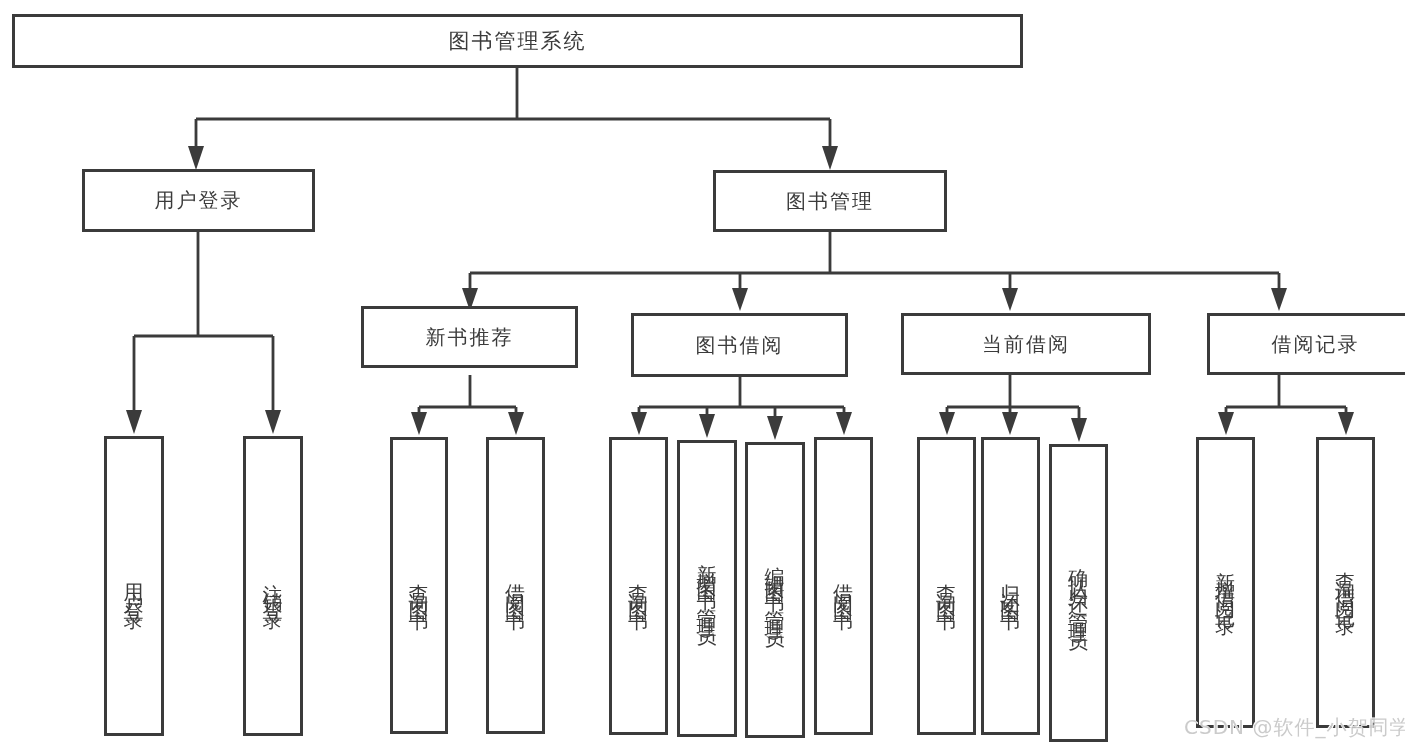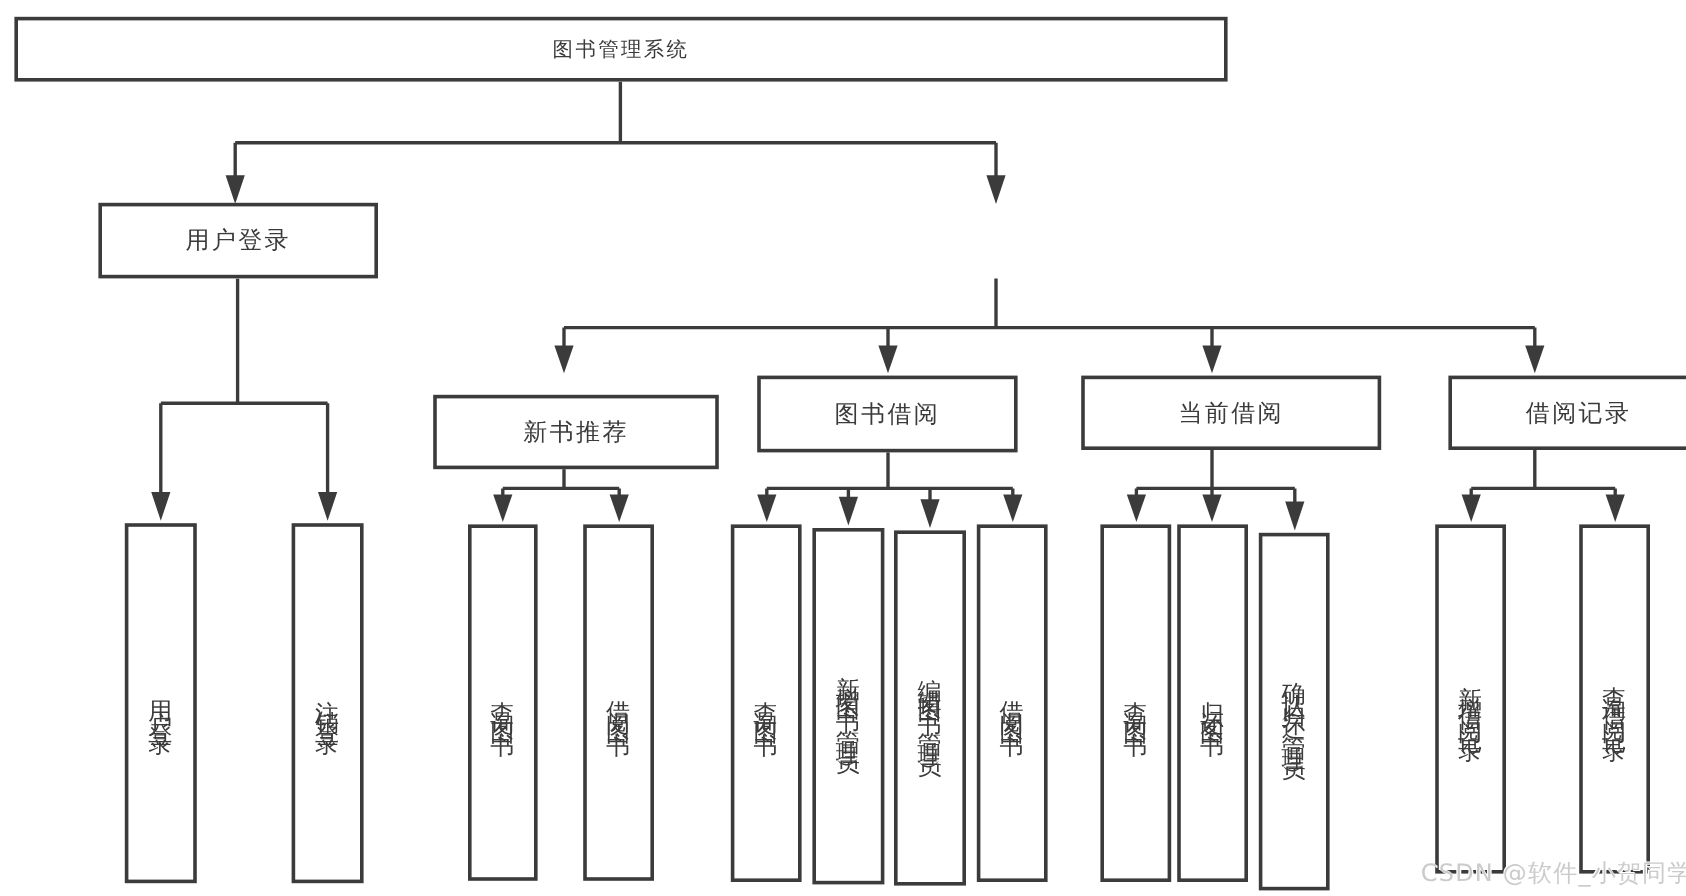--- a/index.html
+++ b/index.html
@@ -37,21 +37,21 @@
     background: #ffffff;
     color: #3b3b3b;
     display: flex;
     align-items: center;
     justify-content: center;
     font-size: 20px;
     letter-spacing: 2px;
     white-space: nowrap;
   }
   .node.title {
-    font-size: 17px;
+    font-size: 21px;
   }
   .leaf {
     position: absolute;
     box-sizing: border-box;
     border: 3px solid #3b3b3b;
     background: #ffffff;
     color: #3b3b3b;
     display: flex;
     align-items: center;
     justify-content: center;
@@ -109,22 +109,23 @@
     <polygon points="1071,418 1087,418 1079,442"></polygon>
 
     <path d="M1279,375 V407 M1226,407 H1346 M1226,407 V414 M1346,407 V414"></path>
     <polygon points="1218,412 1234,412 1226,435"></polygon>
     <polygon points="1338,412 1354,412 1346,435"></polygon>
   </svg>
 
   <div class="node title" style="left:12px; top:14px; width:1011px; height:54px;">图书管理系统</div>
 
   <div class="node" style="left:82px; top:169px; width:233px; height:63px;">用户登录</div>
+  <div class="node" style="left:713px; top:170px; width:234px; height:62px;">图书管理</div>
 
-  <div class="node" style="left:361px; top:329px; width:238px; height:62px;">新书推荐</div>
+  <div class="node" style="left:361px; top:306px; width:217px; height:62px;">新书推荐</div>
   <div class="node" style="left:631px; top:313px; width:217px; height:64px;">图书借阅</div>
   <div class="node" style="left:901px; top:313px; width:250px; height:62px;">当前借阅</div>
   <div class="node" style="left:1170px; top:313px; width:217px; height:62px;margin-left:37px;">借阅记录</div>
 
   <div class="leaf" style="left:104px; top:436px; width:60px; height:300px;">用户登录</div>
   <div class="leaf" style="left:243px; top:436px; width:60px; height:300px;">注销登录</div>
 
   <div class="leaf" style="left:390px; top:437px; width:58px; height:297px;">查询图书</div>
   <div class="leaf" style="left:486px; top:437px; width:59px; height:297px;">借阅图书</div>
 

